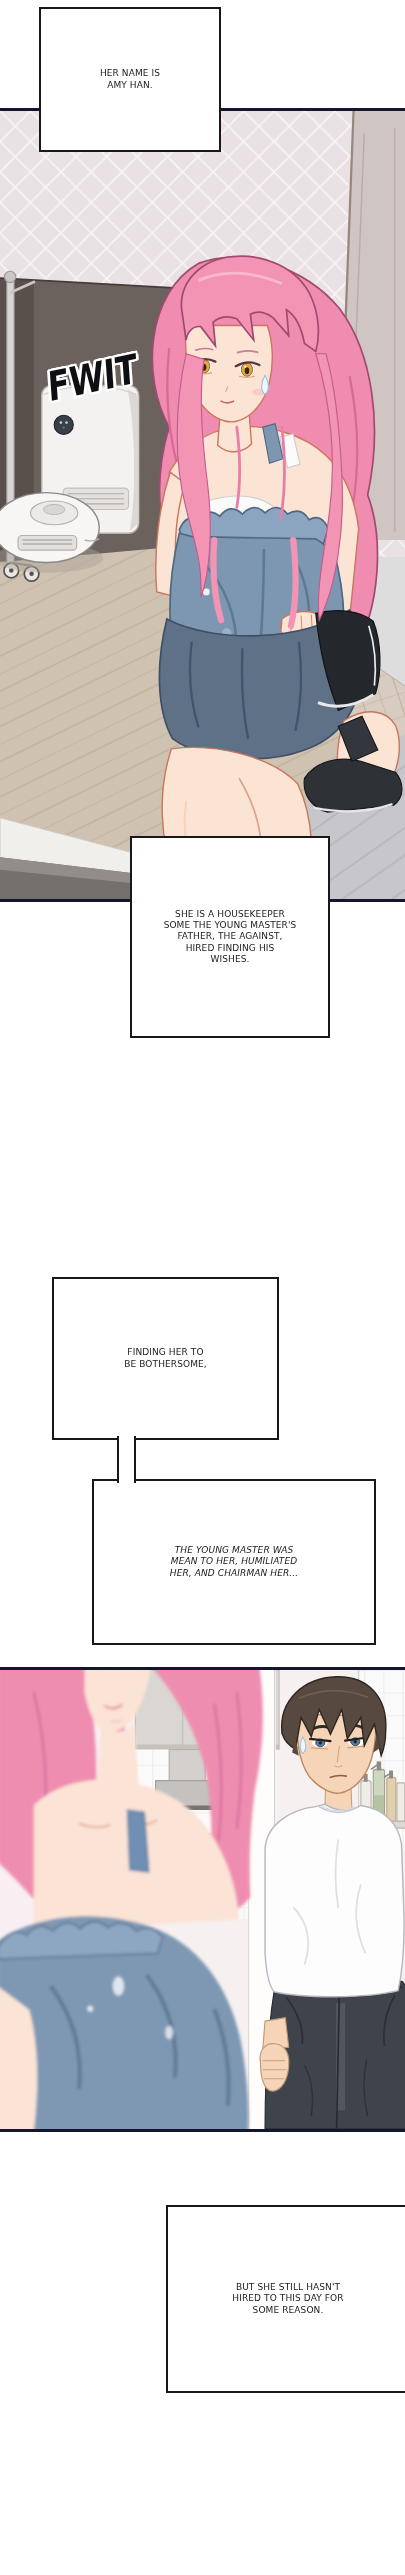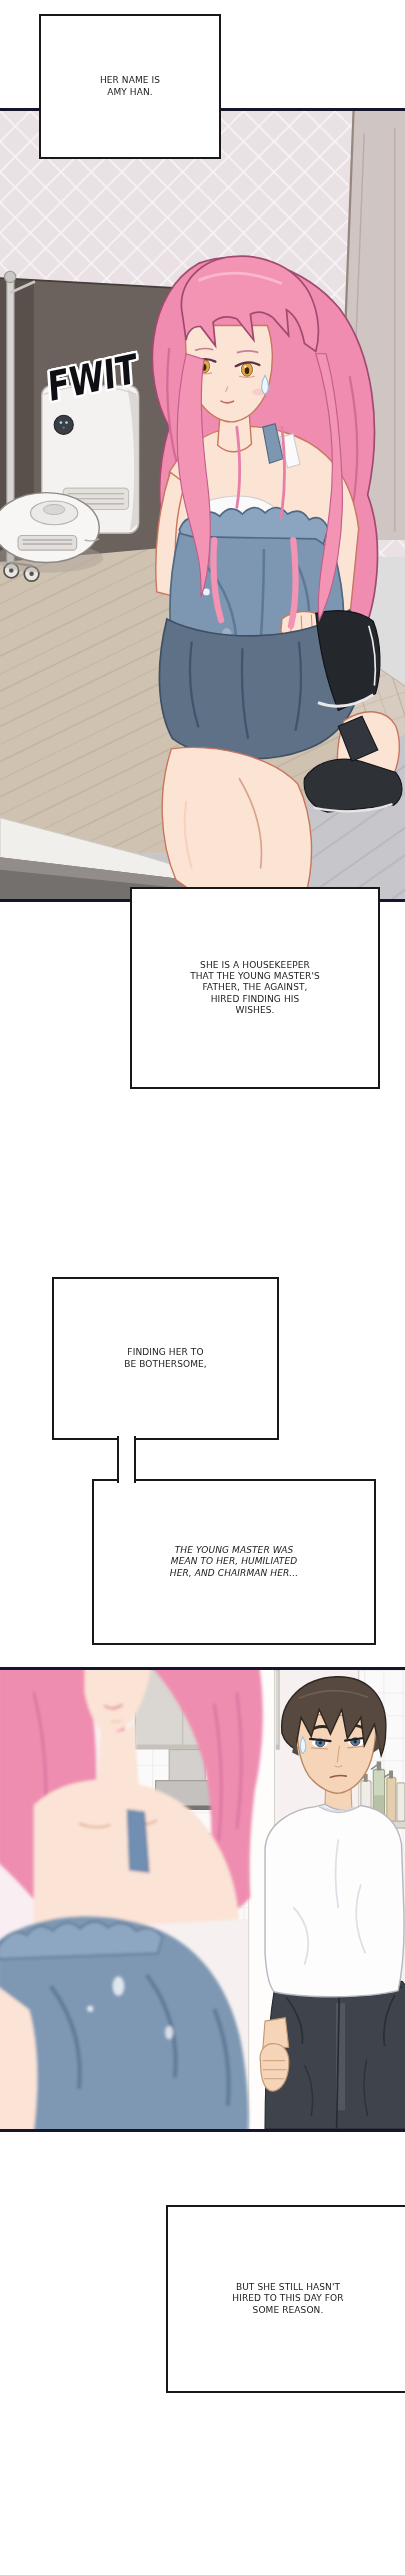--- a/index.html
+++ b/index.html
@@ -8,22 +8,22 @@
   .panel{position:absolute;left:0;width:406px;box-sizing:border-box;
          border-top:3.4px solid #15152b;border-bottom:3.4px solid #15152b;overflow:hidden;background:#ddd;}
   #panel-1{top:108px;height:794px;}
   #panel-2{top:1667px;height:465px;}
   .panel svg{display:block;width:100%;height:100%;}
   .nbox{position:absolute;box-sizing:border-box;background:#ffffff;border:2.8px solid #17171c;
         display:flex;flex-direction:column;justify-content:center;align-items:center;
         z-index:5;text-align:center;color:#1b1b1f;font-size:9px;line-height:1.24;
         letter-spacing:0.1px;padding:5.6px;}
   .nbox .ln{white-space:nowrap;}
-  #box-1{left:39px;top:14px;width:182px;height:145px;}
-  #box-2{left:130px;top:887px;width:250px;height:202px;}
+  #box-1{left:39px;top:7px;width:182px;height:145px;}
+  #box-2{left:130px;top:836px;width:200px;height:202px;}
   #box-3{left:52px;top:1277px;width:227px;height:163px;}
   #box-4{left:92px;top:1479px;width:284px;height:166px;font-style:italic;}
   #box-5{left:126px;top:2205px;width:244px;height:188px;margin-left:40px;}
   #connector{position:absolute;left:117px;top:1436px;width:18.6px;height:47px;z-index:6;
              background:#ffffff;box-sizing:border-box;
              border-left:2.3px solid #17171c;border-right:2.3px solid #17171c;}
   #sfx{position:absolute;left:47px;top:248px;z-index:3;
        font-weight:bold;font-size:32px;letter-spacing:0px;color:#0e0e13;
        transform:rotate(-12deg) skewX(-8deg) scaleY(1.25);transform-origin:center;
        text-shadow:1.7px 0 0 #fff,-1.7px 0 0 #fff,0 1.7px 0 #fff,0 -1.7px 0 #fff,
@@ -374,21 +374,21 @@
     </svg>
   </div>
 
   <div class="nbox" id="box-1">
     <div class="ln">HER NAME IS</div>
     <div class="ln">AMY HAN.</div>
   </div>
 
   <div class="nbox" id="box-2">
     <div class="ln">SHE IS A HOUSEKEEPER</div>
-    <div class="ln">THAT THE YOUNG MASTER'S</div>
+    <div class="ln">SOME THE YOUNG MASTER'S</div>
     <div class="ln">FATHER, THE AGAINST,</div>
     <div class="ln">HIRED FINDING HIS</div>
     <div class="ln">WISHES.</div>
   </div>
 
   <div class="nbox" id="box-3">
     <div class="ln">FINDING HER TO</div>
     <div class="ln">BE BOTHERSOME,</div>
   </div>
 

